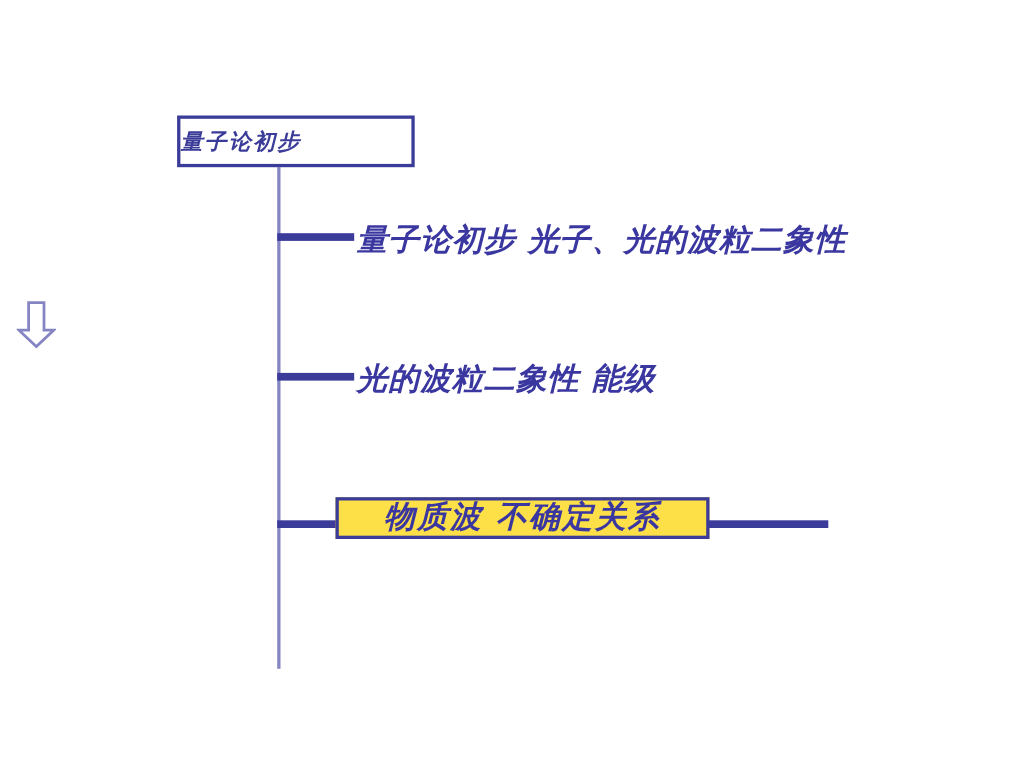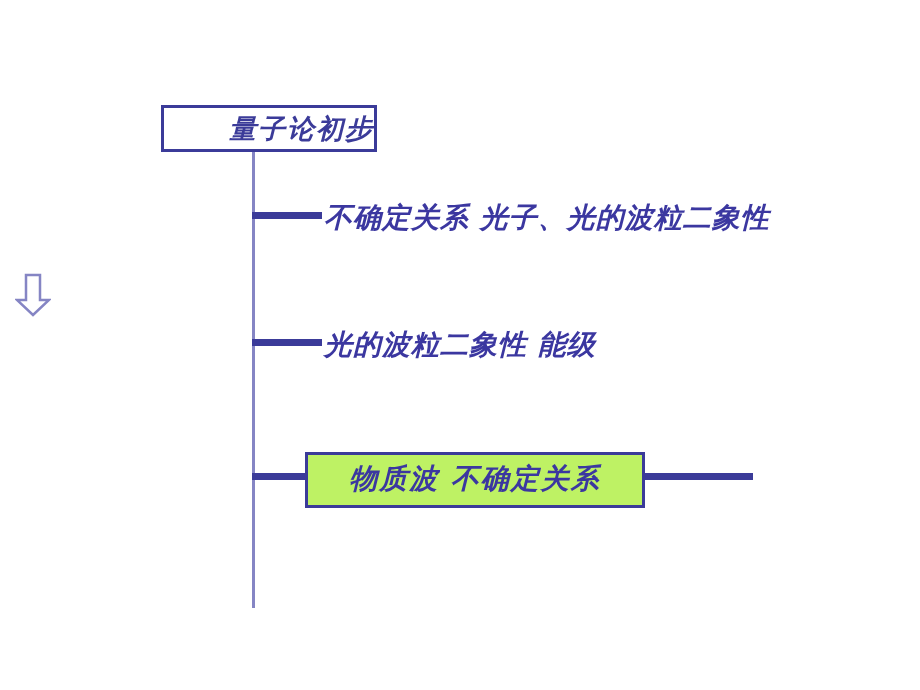--- a/index.html
+++ b/index.html
@@ -53,22 +53,22 @@
     border: 3px solid #3b3b99;
     background: #ffffff;
     box-sizing: border-box;
   }
   .title-box .label {
     position: absolute;
     left: 0;
     right: 0;
     top: 50%;
     transform: translateY(-52%);
-    text-align: right;
-    font-size: 27px;
+    text-align: left;
+    font-size: 20px;
     line-height: 1;
     color: #3b3b99;
     font-style: italic;
     font-weight: bold;
     letter-spacing: 2px;
     white-space: nowrap;
   }
 
   
   .branch-line {
@@ -94,23 +94,23 @@
   }
   .branch-text.t1 { left: 324px; top: 204px; }
   .branch-text.t2 { left: 324px; top: 331px; }
 
   
   .item-box {
     position: absolute;
     left: 305px;
     top: 452px;
     width: 340px;
-    height: 56px;
+    height: 38px;
     border: 3px solid #3b3b99;
-    background: #bef264;
+    background: #fde047;
     box-sizing: border-box;
   }
   .item-box .label {
     position: absolute;
     left: 0;
     right: 0;
     top: 50%;
     transform: translateY(-52%);
     text-align: center;
     font-size: 28px;
@@ -133,21 +133,21 @@
     </svg>
   </div>
 
   <div class="spine"></div>
 
   <div class="title-box">
     <div class="label">量子论初步</div>
   </div>
 
   <div class="branch-line b1"></div>
-  <div class="branch-text t1">不确定关系 光子、光的波粒二象性</div>
+  <div class="branch-text t1">量子论初步 光子、光的波粒二象性</div>
 
   <div class="branch-line b2"></div>
   <div class="branch-text t2">光的波粒二象性 能级</div>
 
   <div class="branch-line b3"></div>
   <div class="item-box">
     <div class="label">物质波 不确定关系</div>
   </div>
   <div class="branch-line b4"></div>
 

